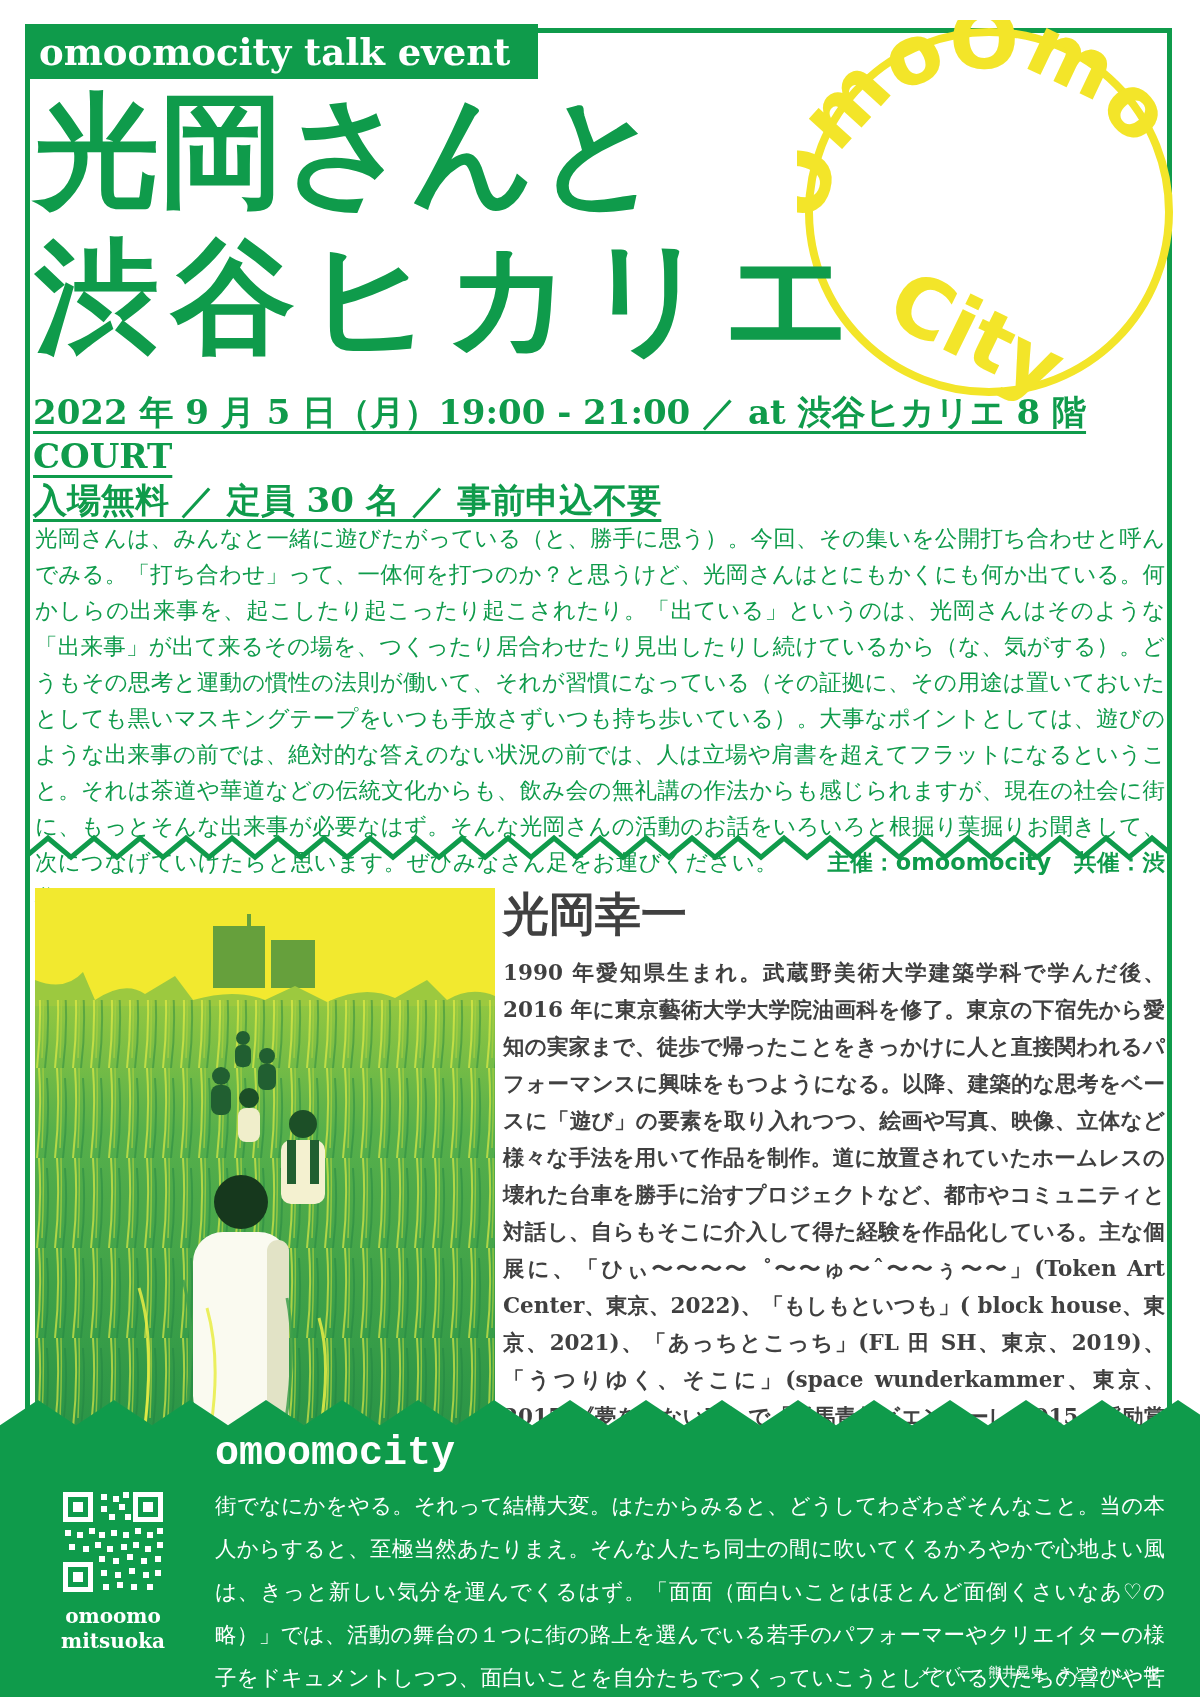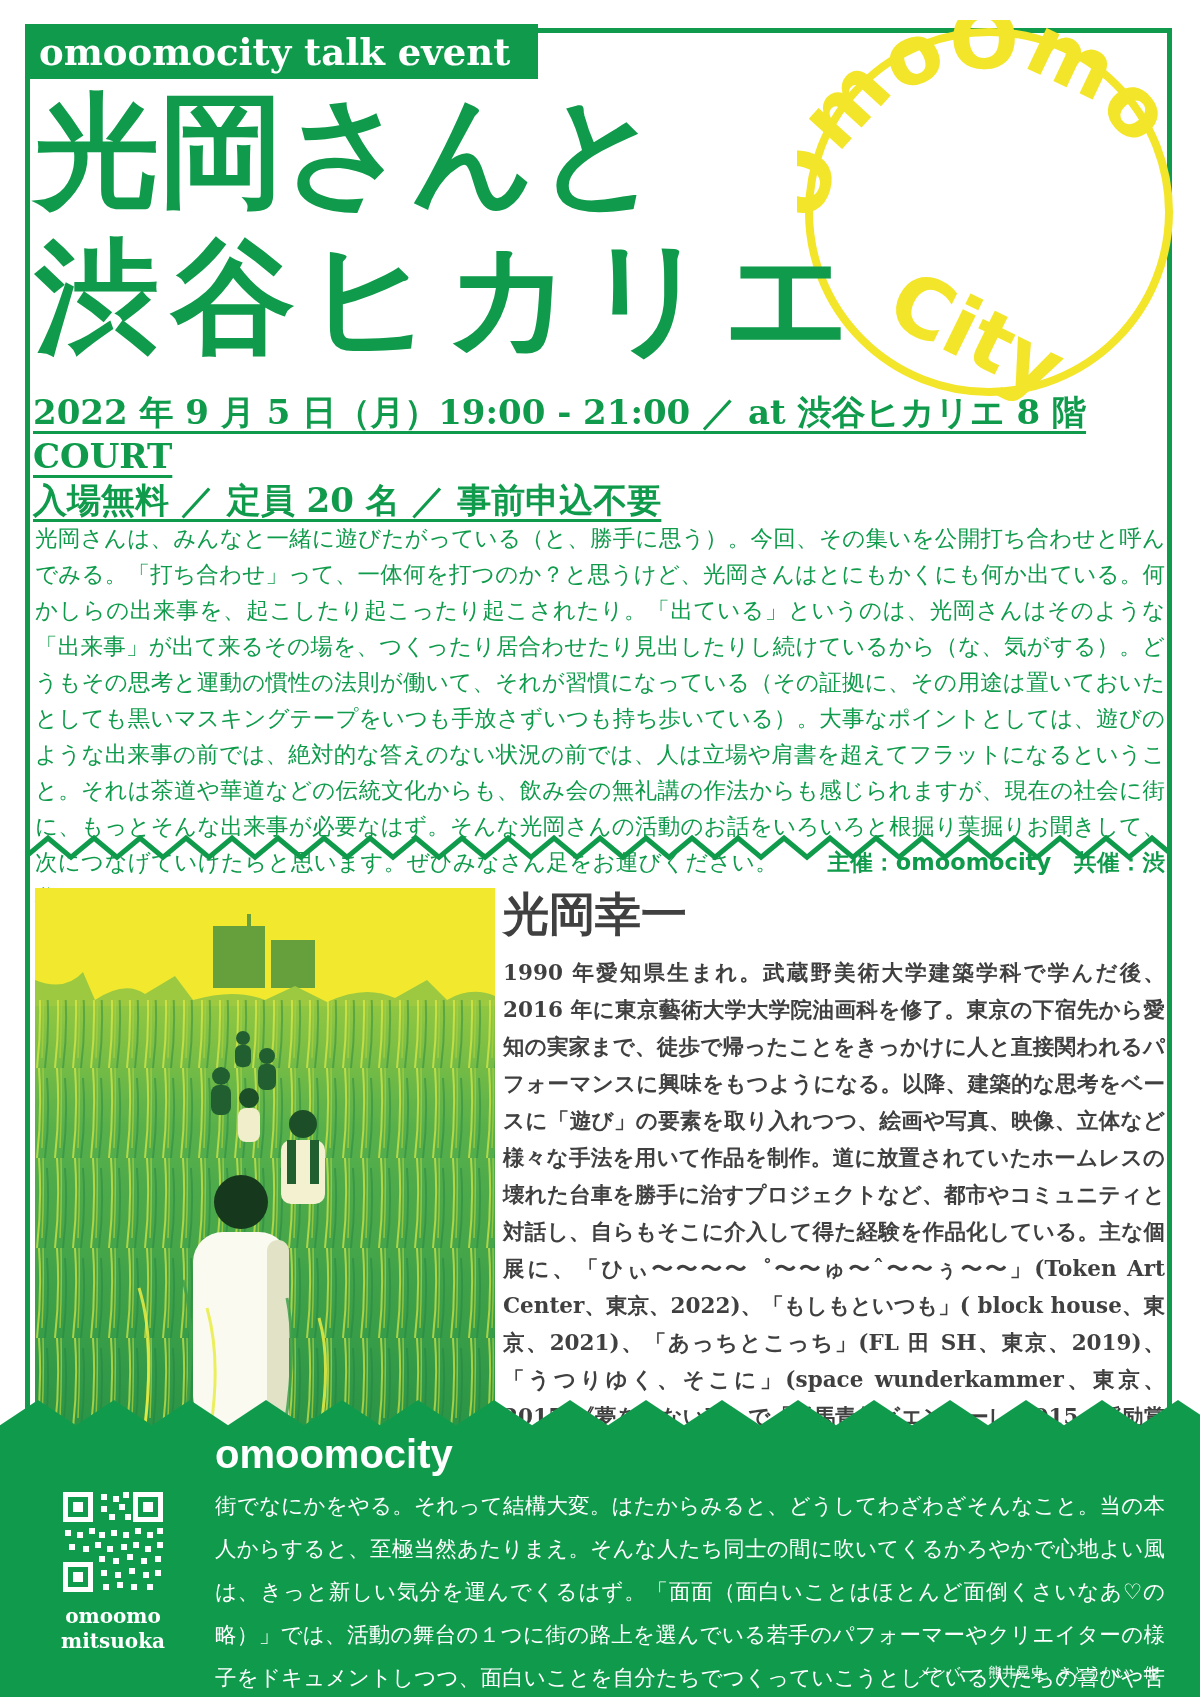--- a/index.html
+++ b/index.html
@@ -47,21 +47,21 @@
   .profile h2{margin:0;font-family:"DejaVu Serif","Liberation Serif",serif;font-weight:700;
               font-size:46px;line-height:56px;}
   .profile p{margin:12px 0 0 0;font-family:"DejaVu Serif","Liberation Serif",serif;font-weight:600;
              font-size:21.5px;line-height:37px;text-align:justify;}
   .bio-url{white-space:nowrap;}
 
   
   .footer-zigzag{position:absolute;left:0;top:1400px;}
   .footer{position:absolute;left:0;top:1426px;width:1200px;height:271px;background:#0f9b4b;color:#ffffff;}
   .f-heading{position:absolute;left:215px;top:2px;margin:0;
-             font-family:Liberation Sans, sans-serif;font-weight:700;font-size:40px;line-height:52px;}
+             font-family:Liberation Mono, monospace;font-weight:700;font-size:40px;line-height:52px;}
   .f-body{position:absolute;left:215px;top:58px;width:950px;margin:0;
           font-size:21.5px;line-height:43px;text-align:justify;}
   .members{position:absolute;right:42px;bottom:15px;font-size:14px;}
   .qr{position:absolute;left:63px;top:66px;}
   .qr-label{position:absolute;left:48px;top:178px;width:130px;text-align:center;
             font-family:"DejaVu Serif","Liberation Serif",serif;font-weight:700;
             font-size:20px;line-height:25px;}
 </style>
 </head>
 <body>
@@ -82,21 +82,21 @@
   <div class="frame"></div>
 
   <div class="banner">
     <span>omoomocity talk event</span>
   </div>
 
   <h1 class="title"><span class="t1">光岡さんと</span><br><span class="t2">渋谷ヒカリエ</span></h1>
 
   <div class="date-block">
     <div class="u">2022 年 9 月 5 日（月）19:00 - 21:00 ／ at 渋谷ヒカリエ 8 階 COURT</div>
-    <div class="u">入場無料 ／ 定員 20 名 ／ 事前申込不要</div>
+    <div class="u">入場無料 ／ 定員 30 名 ／ 事前申込不要</div>
   </div>
 
   <p class="intro"><span>光岡さんは、みんなと一緒に遊びたがっている（と、勝手に思う）。今回、その集いを公開打ち合わせと呼んでみる。「打ち合わせ」って、一体何を打つのか？と思うけど、光岡さんはとにもかくにも何か出ている。何かしらの出来事を、起こしたり起こったり起こされたり。「出ている」というのは、光岡さんはそのような「出来事」が出て来るその場を、つくったり居合わせたり見出したりし続けているから（な、気がする）。どうもその思考と運動の慣性の法則が働いて、それが習慣になっている（その証拠に、その用途は置いておいたとしても黒いマスキングテープをいつも手放さずいつも持ち歩いている）。大事なポイントとしては、遊びのような出来事の前では、絶対的な答えのない状況の前では、人は立場や肩書を超えてフラットになるということ。それは茶道や華道などの伝統文化からも、飲み会の無礼講の作法からも感じられますが、現在の社会に街に、もっとそんな出来事が必要なはず。そんな光岡さんの活動のお話をいろいろと根掘り葉掘りお聞きして、次につなげていけたらと思います。ぜひみなさん足をお運びください。</span><span class="credits">主催：omoomocity　共催：渋谷ヒカリエ Creative Space 8/</span></p>
 
   <svg class="zigzag-divider" width="1147" height="34">
     <defs>
       <pattern id="zz1" width="46" height="34" patternUnits="userSpaceOnUse">
         <polyline points="-2,27 23,6 48,27" fill="none" stroke="#0f9b4b" stroke-width="5"></polyline>
       </pattern>
     </defs>

